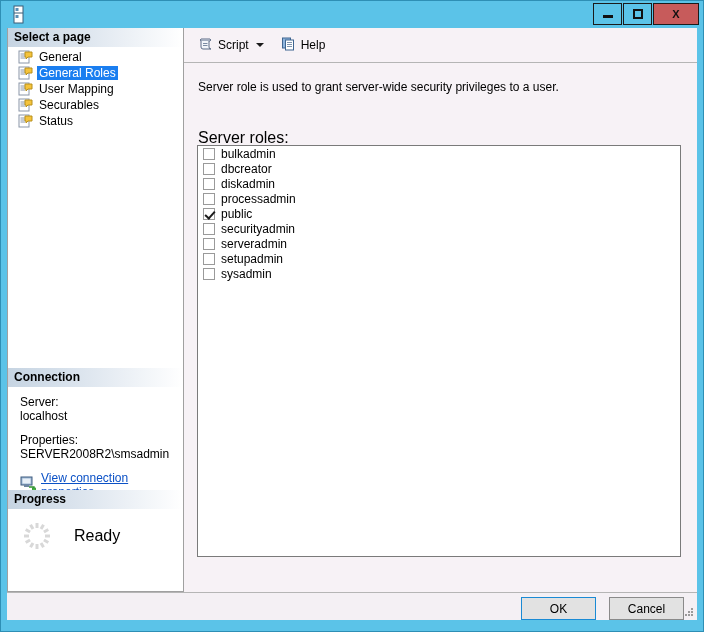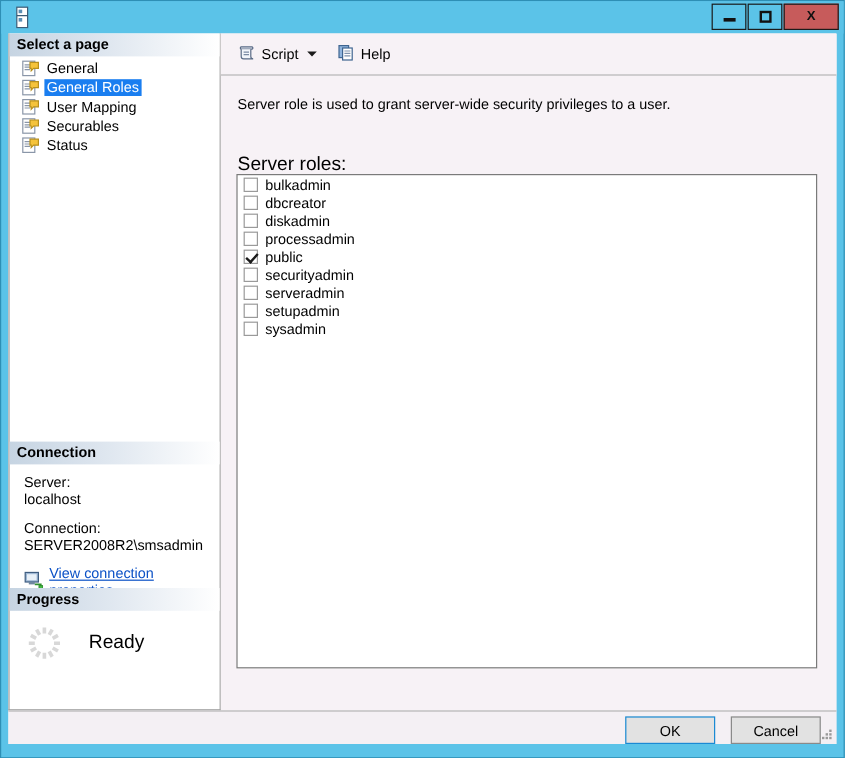--- a/index.html
+++ b/index.html
@@ -426,21 +426,21 @@
         <span class="lbl">Status</span>
       </div>
     </div>
 
     <div class="connection-block">
       <div class="section-header">Connection</div>
       <div class="conn-body">
         <div>Server:</div>
         <div>localhost</div>
         <div class="conn-gap"></div>
-        <div>Connection:</div>
+        <div>Properties:</div>
         <div>SERVER2008R2\smsadmin</div>
         <div class="conn-link-row">
           <span>
             <svg width="16" height="15" viewBox="0 0 16 15">
               <rect x="1" y="1" width="11" height="8" fill="#9fb8d4" stroke="#3f5d80" stroke-width="1"></rect>
               <rect x="2.5" y="2.5" width="8" height="5" fill="#e8f0f8"></rect>
               <rect x="4" y="9" width="5" height="2" fill="#6e86a0"></rect>
               <path d="M9 11 L14 11 L14 13" fill="none" stroke="#2f8f2f" stroke-width="1.4"></path>
               <rect x="12.5" y="12" width="3" height="2.5" fill="#43bb43" stroke="#2f8f2f" stroke-width="0.8"></rect>
             </svg>

